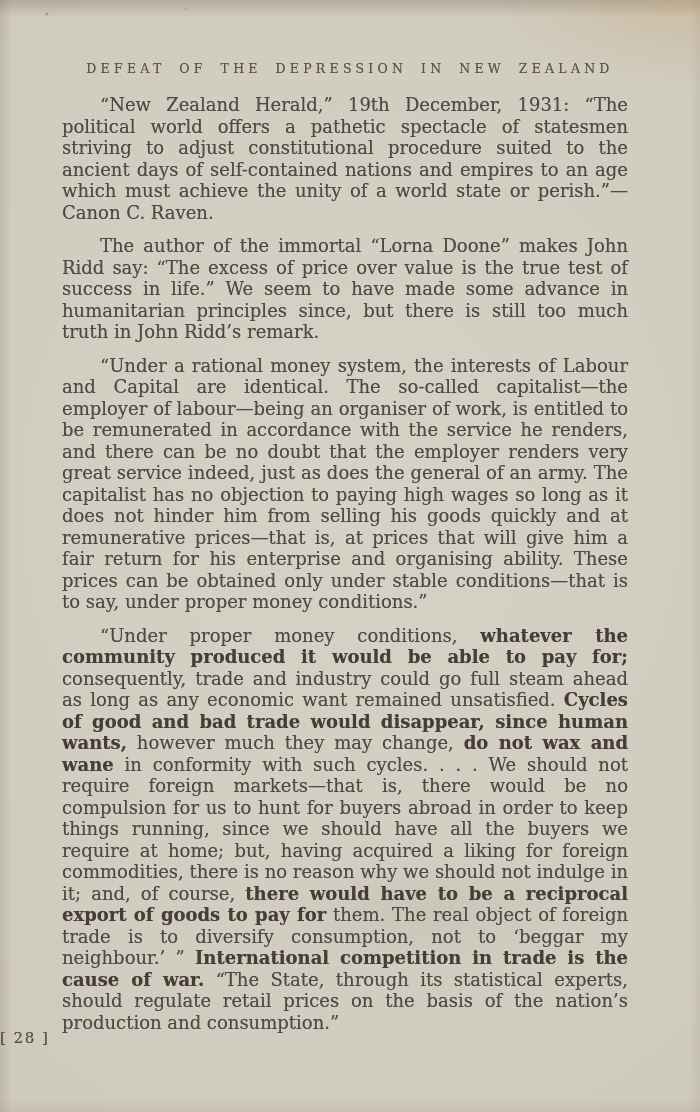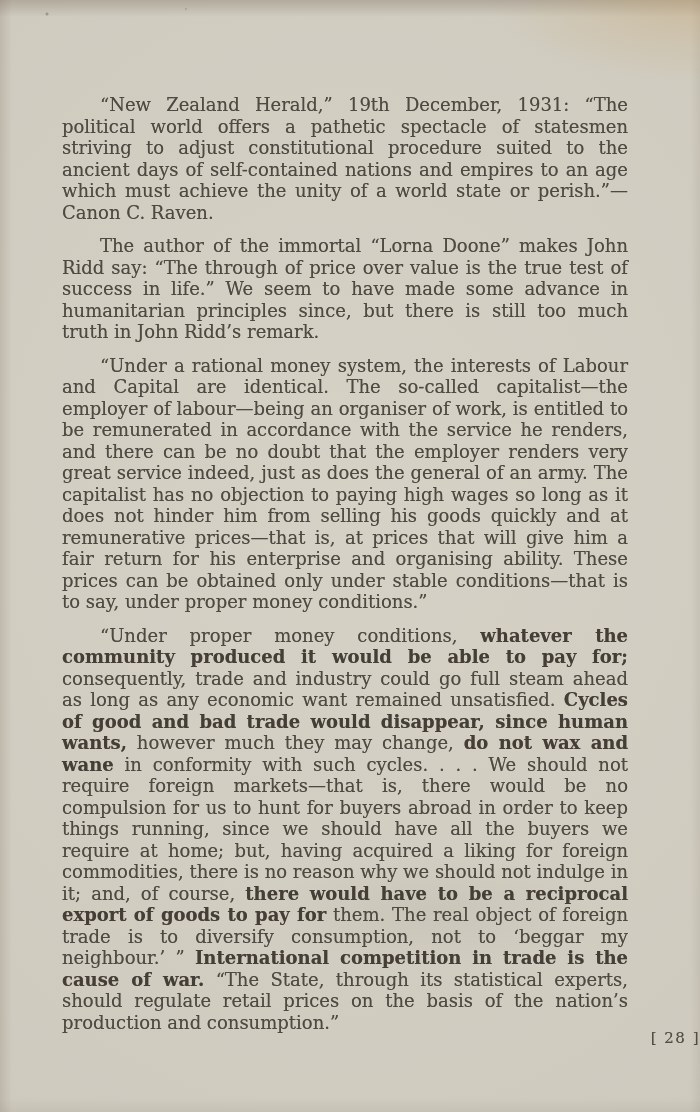--- a/index.html
+++ b/index.html
@@ -40,34 +40,34 @@
     font-size: 18px;
     line-height: 21.5px;
     text-align: justify;
     text-shadow: 0 0 0.5px rgba(78,73,65,0.55);
   }
   .body-text p { margin: 0 0 12px 0; text-indent: 38px; }
   .body-text .b { font-weight: 700; color: #443e36; margin-top: 41px; }
   .folio {
     position: absolute;
     top: 1029px; left: 0; right: 0;
-    text-align: right;
+    text-align: left;
     font-size: 15px;
     letter-spacing: 1.5px;
     color: #524c43;
     text-shadow: 0 0 0.5px rgba(82,76,67,0.5);
-    padding-left: 10px;
   }
 </style>
 </head>
 <body>
 
 <div class="page">
+  <div class="running-header">DEFEAT OF THE DEPRESSION IN NEW ZEALAND</div>
 
   <div class="body-text">
       <p><span>“New Zealand Herald,” 19th December, 1931: “The political world offers a pathetic spectacle of statesmen striving to adjust constitutional procedure suited to the ancient days of self-contained nations and empires to an age which must achieve the unity of a world state or perish.”—Canon C. Raven.</span></p>
-      <p><span>The author of the immortal “Lorna Doone” makes John Ridd say: “The through of price over value is the true test of success in life.” We seem to have made some advance in humanitarian principles since, but there is still too much truth in John Ridd’s remark.</span></p>
+      <p><span>The author of the immortal “Lorna Doone” makes John Ridd say: “The excess of price over value is the true test of success in life.” We seem to have made some advance in humanitarian principles since, but there is still too much truth in John Ridd’s remark.</span></p>
       <p><span>“Under a rational money system, the interests of Labour and Capital are identical. The so-called capitalist—the employer of labour—being an organiser of work, is entitled to be remunerated in accordance with the service he renders, and there can be no doubt that the employer renders very great service indeed, just as does the general of an army. The capitalist has no objection to paying high wages so long as it does not hinder him from selling his goods quickly and at remunerative prices—that is, at prices that will give him a fair return for his enterprise and organising ability. These prices can be obtained only under stable conditions—that is to say, under proper money conditions.”</span></p>
       <p><span>“Under proper money conditions, </span><span class="b">whatever the community produced it would be able to pay for;</span><span> consequently, trade and industry could go full steam ahead as long as any economic want remained unsatisfied. </span><span class="b">Cycles of good and bad trade would disappear, since human wants,</span><span> however much they may change, </span><span class="b">do not wax and wane</span><span> in conformity with such cycles. . . . We should not require foreign markets—that is, there would be no compulsion for us to hunt for buyers abroad in order to keep things running, since we should have all the buyers we require at home; but, having acquired a liking for foreign commodities, there is no reason why we should not indulge in it; and, of course, </span><span class="b">there would have to be a reciprocal export of goods to pay for</span><span> them. The real object of foreign trade is to diversify consumption, not to ‘beggar my neighbour.’ ” </span><span class="b">International competition in trade is the cause of war.</span><span> “The State, through its statistical experts, should regulate retail prices on the basis of the nation’s production and consumption.”</span></p>
     </div>
 
   <div class="folio">[ 28 ]</div>
 </div>
 
 </body></html>

